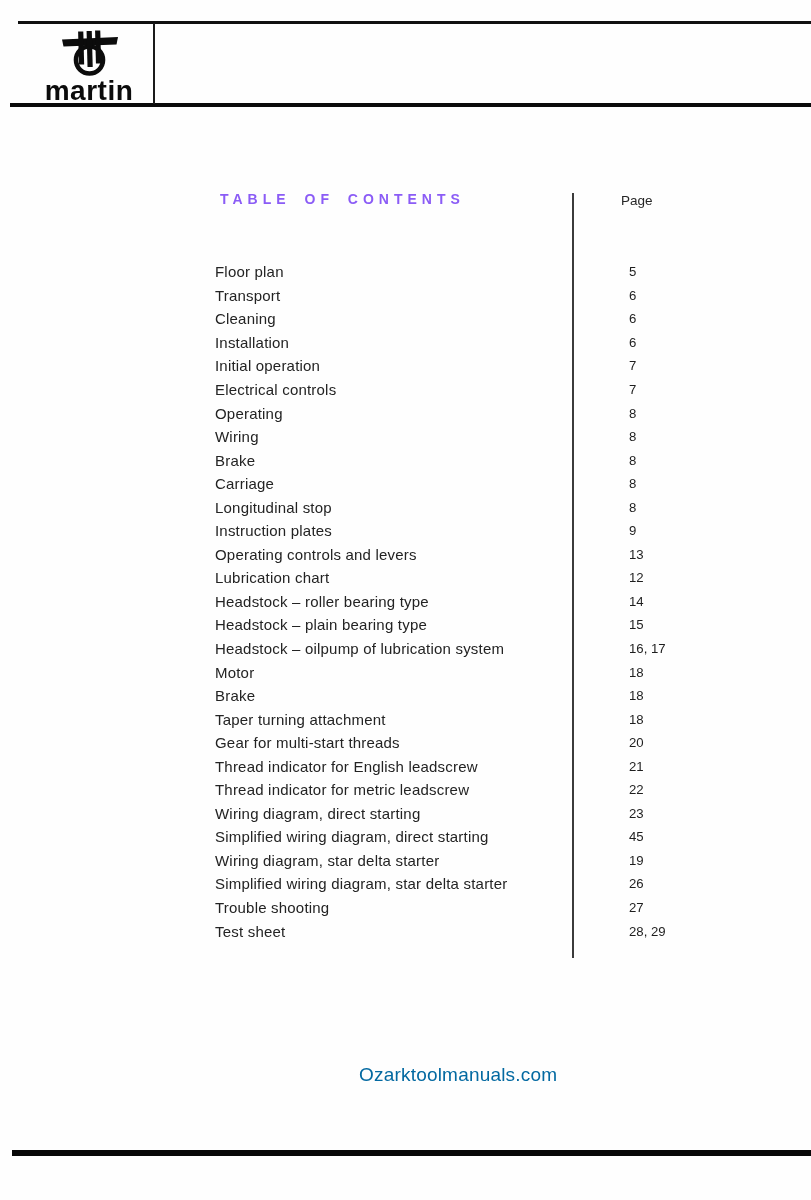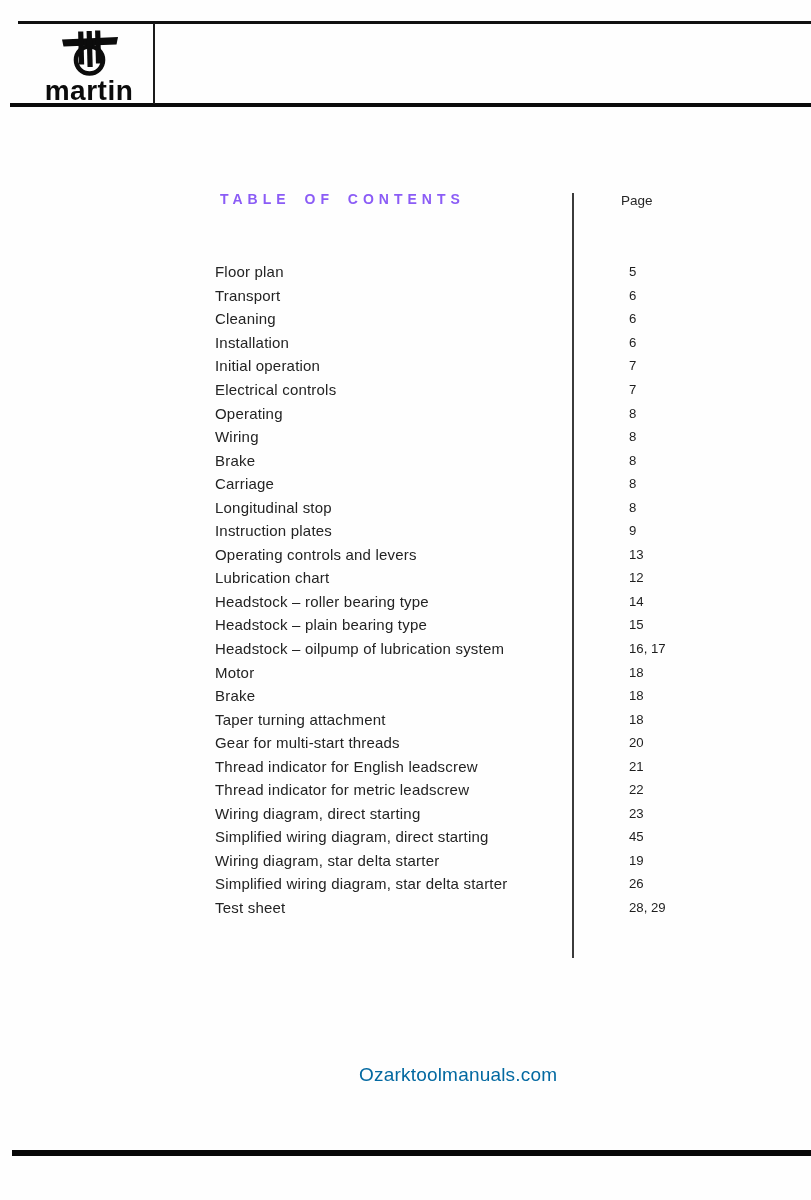--- a/index.html
+++ b/index.html
@@ -214,20 +214,24 @@
       </div>
       <div class="toc-row">
         <span class="toc-label">Wiring diagram, star delta starter</span>
         <span class="toc-page">19</span>
       </div>
       <div class="toc-row">
         <span class="toc-label">Simplified wiring diagram, star delta starter</span>
         <span class="toc-page">26</span>
       </div>
       <div class="toc-row">
+        <span class="toc-label">Trouble shooting</span>
+        <span class="toc-page">27</span>
+      </div>
+      <div class="toc-row">
         <span class="toc-label">Test sheet</span>
         <span class="toc-page">28, 29</span>
       </div>
     </div>
 
   <div class="watermark">Ozarktoolmanuals.com</div>
   <div class="rule rule-bottom"></div>
 
 </div>
 

